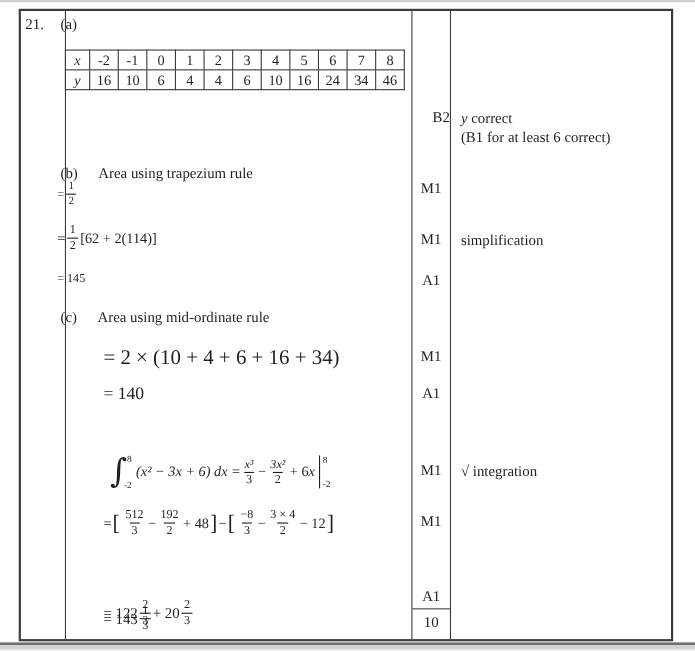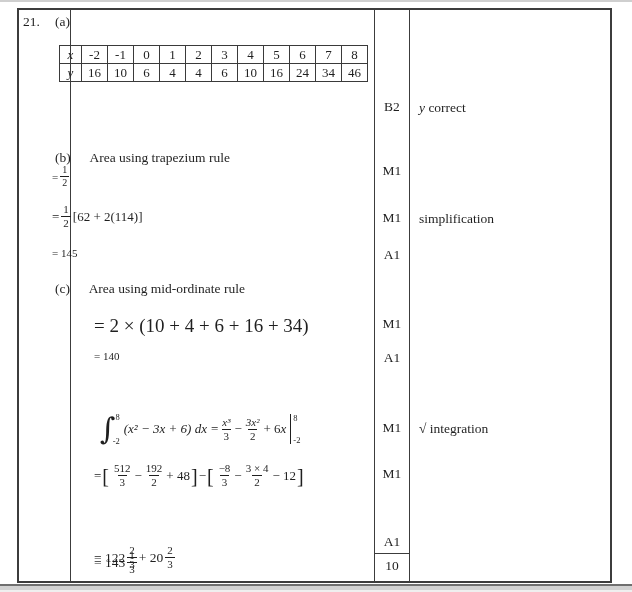--- a/index.html
+++ b/index.html
@@ -8,21 +8,21 @@
     font-family:"Liberation Serif","DejaVu Serif",serif;
     color:#1f1f1f;overflow:hidden;
   }
   .top-edge{position:absolute;left:0;top:0;width:632px;height:2px;background:#cfcfcf;}
   .bottom-strip{position:absolute;left:0;top:584px;width:632px;height:8px;
     background:linear-gradient(#6f6f6f 0 2px,#d2d2d2 2px 6px,#efefef 6px 8px);}
   
   .sheet{position:absolute;left:17px;top:8px;width:595px;height:575px;
     border:2px solid #3c3c3c;box-sizing:border-box;}
   .col{position:absolute;top:0;bottom:0;box-sizing:border-box;}
-  .col-qnum{left:0;width:52px;border-right:1.5px solid #3c3c3c;}
+  .col-qnum{left:0;width:41px;border-right:1.5px solid #3c3c3c;}
   .col-working{left:30px;width:325px;}
   .col-marks{left:355px;width:36px;border-left:1.5px solid #3c3c3c;border-right:1.5px solid #3c3c3c;}
   .col-notes{left:391px;right:0;}
   .qnum{position:absolute;top:4px;left:4px;font-size:13.5px;}
   
   .wpos{position:absolute;white-space:nowrap;}
   .phead{font-size:13.5px;}
   .phead .plabel{display:inline-block;margin-right:16px;}
   .mline{display:flex;align-items:center;font-size:13px;}
   .small{font-size:11px;}
@@ -128,21 +128,21 @@
 
     <div class="wpos mline" style="top:237px;left:3px;font-size:11px;">= 145</div>
 
     <div class="wpos phead" style="top:271px;left:6px;">
       <span class="plabel">(c)</span>
       <span>Area using mid-ordinate rule</span>
     </div>
 
     <div class="wpos mline" style="top:305px;left:45px;font-size:19px;">= 2 × (10 + 4 + 6 + 16 + 34)</div>
 
-    <div class="wpos mline" style="top:340px;left:45px;font-size:11px;">= 140</div>
+    <div class="wpos mline" style="top:340px;left:45px;font-size:16px;">= 140</div>
 
 
     <div class="wpos mline" style="top:403px;left:51px;">
       <span class="intsign">∫</span>
       <span class="ilims">
         <span class="u">8</span>
         <span class="l">-2</span>
       </span>
       <span class="it">(x² − 3x + 6) dx</span>
       <span class="gap"></span>
@@ -210,35 +210,36 @@
       <span>= 143</span>
       <span class="fr">
         <span class="n">1</span>
         <span class="d">3</span>
       </span>
     </div>
 
   </div>
 
   <div class="col col-marks">
-    <div class="mark" style="top:89px;">B2</div>
+    <div class="mark" style="top:89px;text-align:right;">B2</div>
     <div class="mark" style="top:153px;">M1</div>
     <div class="mark" style="top:200px;">M1</div>
     <div class="mark" style="top:237px;">A1</div>
     <div class="mark" style="top:306px;">M1</div>
     <div class="mark" style="top:340px;">A1</div>
     <div class="mark" style="top:410px;">M1</div>
     <div class="mark" style="top:456px;">M1</div>
     <div class="mark" style="top:524px;">A1</div>
     <div class="total-box">10</div>
   </div>
 
   <div class="col col-notes">
     <div class="note" style="top:89px;">
       <span class="it">y</span><span> correct</span>
     </div>
+    <div class="note" style="top:106px;">(B1 for at least 6 correct)</div>
     <div class="note" style="top:200px;">simplification</div>
     <div class="note" style="top:410px;">√ integration</div>
   </div>
 
 </div>
 
 <div class="bottom-strip"></div>
 
 </body></html>

